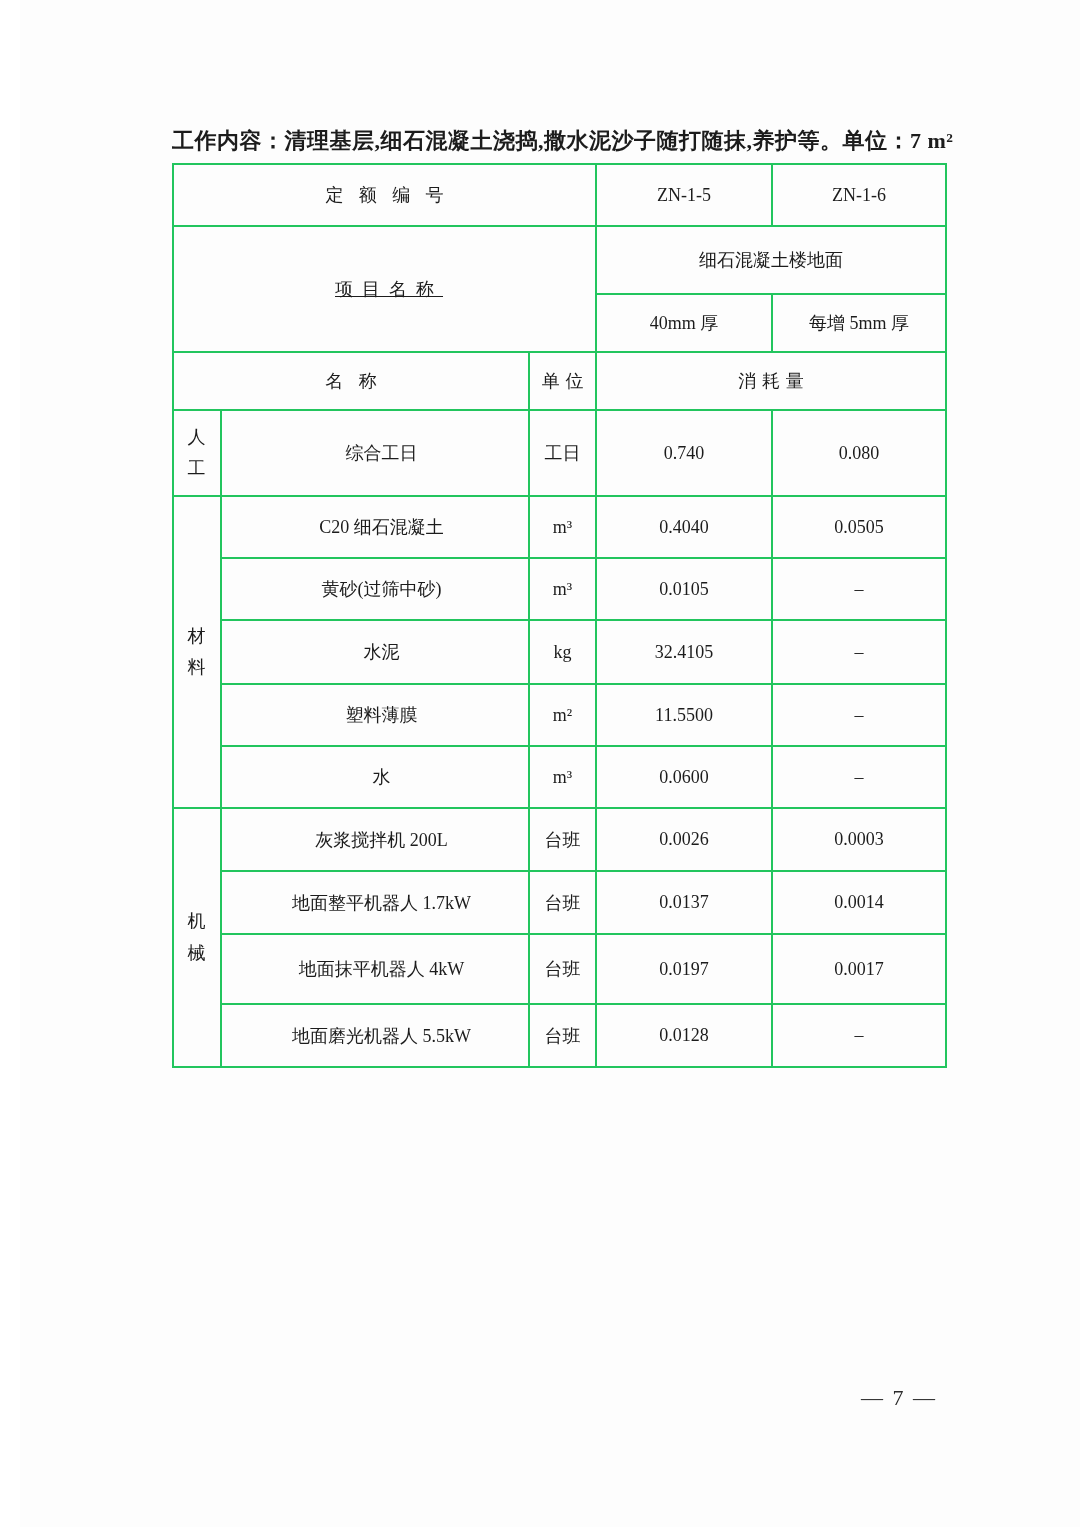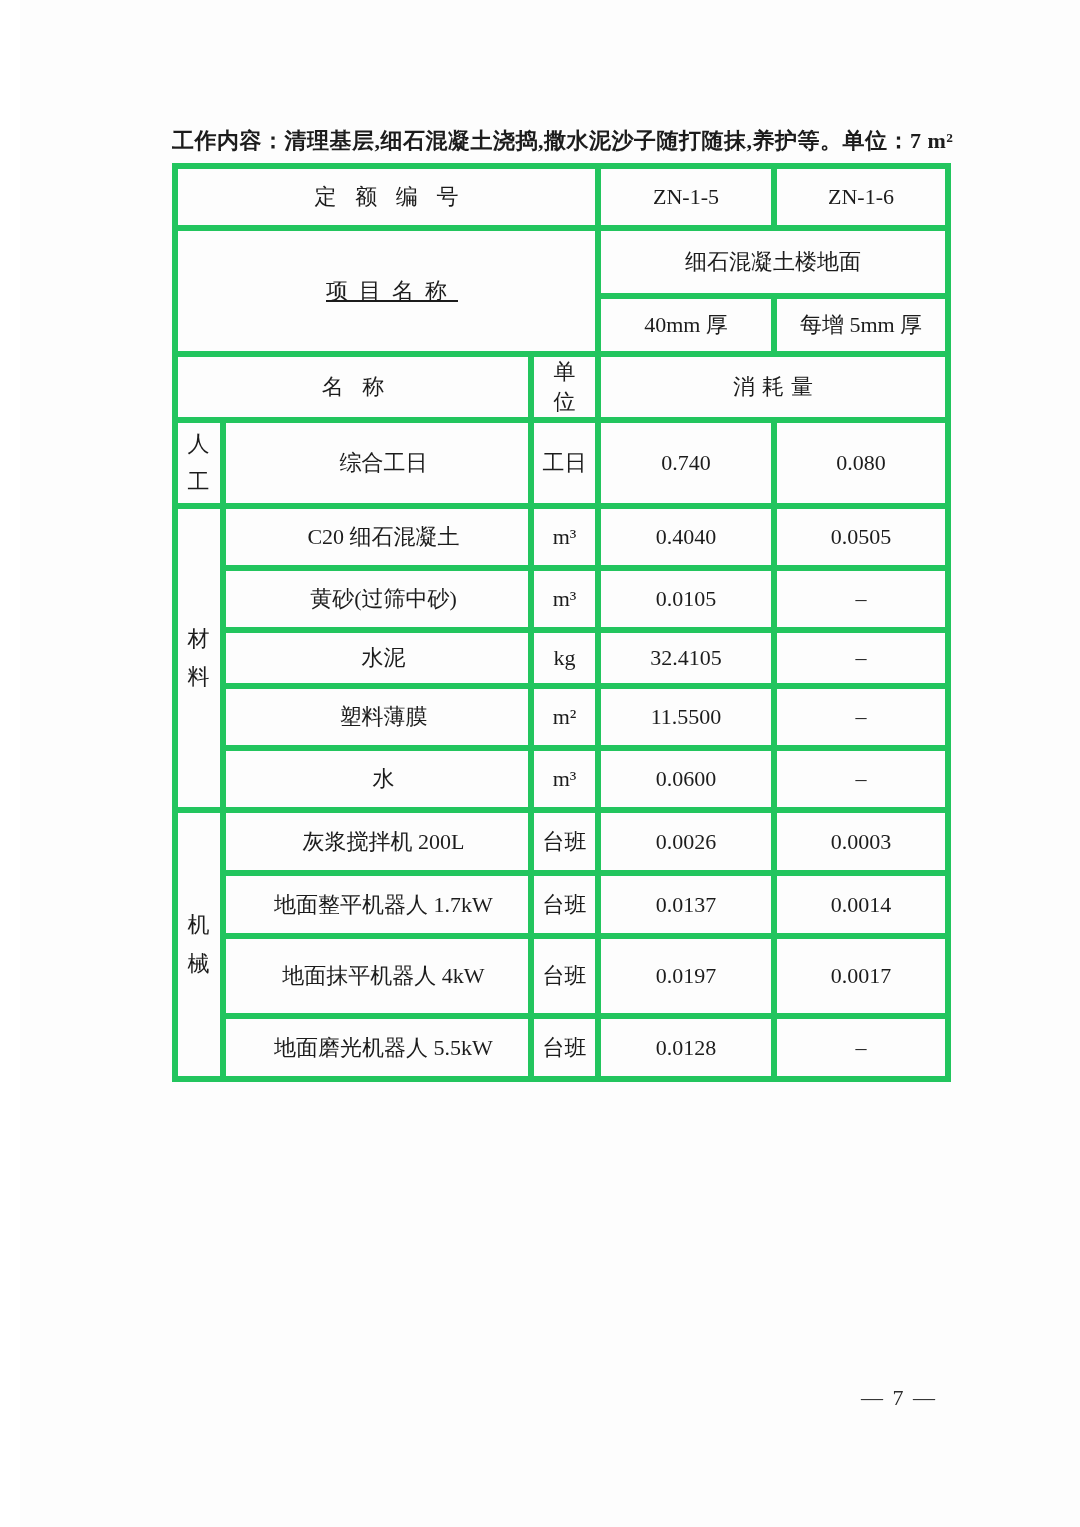--- a/index.html
+++ b/index.html
@@ -31,22 +31,22 @@
     letter-spacing: 0.5px;
     margin-bottom: 7px;
     white-space: nowrap;
   }
   table.quota-table {
     border-collapse: collapse;
     table-layout: fixed;
     width: 773px;
   }
   table.quota-table td {
-    border: 6px solid #22c55e;
-    font-size: 22px;
+    border: 2px solid #22c55e;
+    font-size: 18px;
     text-align: center;
     vertical-align: middle;
     overflow: hidden;
   }
   td.name-cell {
     text-align: left;
     padding-left: 13px;
   }
   
   .ls-wide   { letter-spacing: 0.85em; padding-left: 0.85em; }
@@ -127,21 +127,21 @@
         <td class="unit-cell">m³</td>
         <td class="num">0.4040</td>
         <td class="num">0.0505</td>
       </tr>
       <tr style="height:62px">
         <td class="name-cell">黄砂(过筛中砂)</td>
         <td class="unit-cell">m³</td>
         <td class="num">0.0105</td>
         <td class="num">–</td>
       </tr>
-      <tr style="height:56px">
+      <tr style="height:64px">
         <td class="name-cell">水泥</td>
         <td class="unit-cell">kg</td>
         <td class="num">32.4105</td>
         <td class="num">–</td>
       </tr>
       <tr style="height:62px">
         <td class="name-cell">塑料薄膜</td>
         <td class="unit-cell">m²</td>
         <td class="num">11.5500</td>
         <td class="num">–</td>
@@ -159,21 +159,21 @@
         <td class="unit-cell">台班</td>
         <td class="num">0.0026</td>
         <td class="num">0.0003</td>
       </tr>
       <tr style="height:63px">
         <td class="name-cell">地面整平机器人 1.7kW</td>
         <td class="unit-cell">台班</td>
         <td class="num">0.0137</td>
         <td class="num">0.0014</td>
       </tr>
-      <tr style="height:80px">
+      <tr style="height:70px">
         <td class="name-cell">地面抹平机器人 4kW</td>
         <td class="unit-cell">台班</td>
         <td class="num">0.0197</td>
         <td class="num">0.0017</td>
       </tr>
       <tr style="height:63px">
         <td class="name-cell">地面磨光机器人 5.5kW</td>
         <td class="unit-cell">台班</td>
         <td class="num">0.0128</td>
         <td class="num">–</td>

